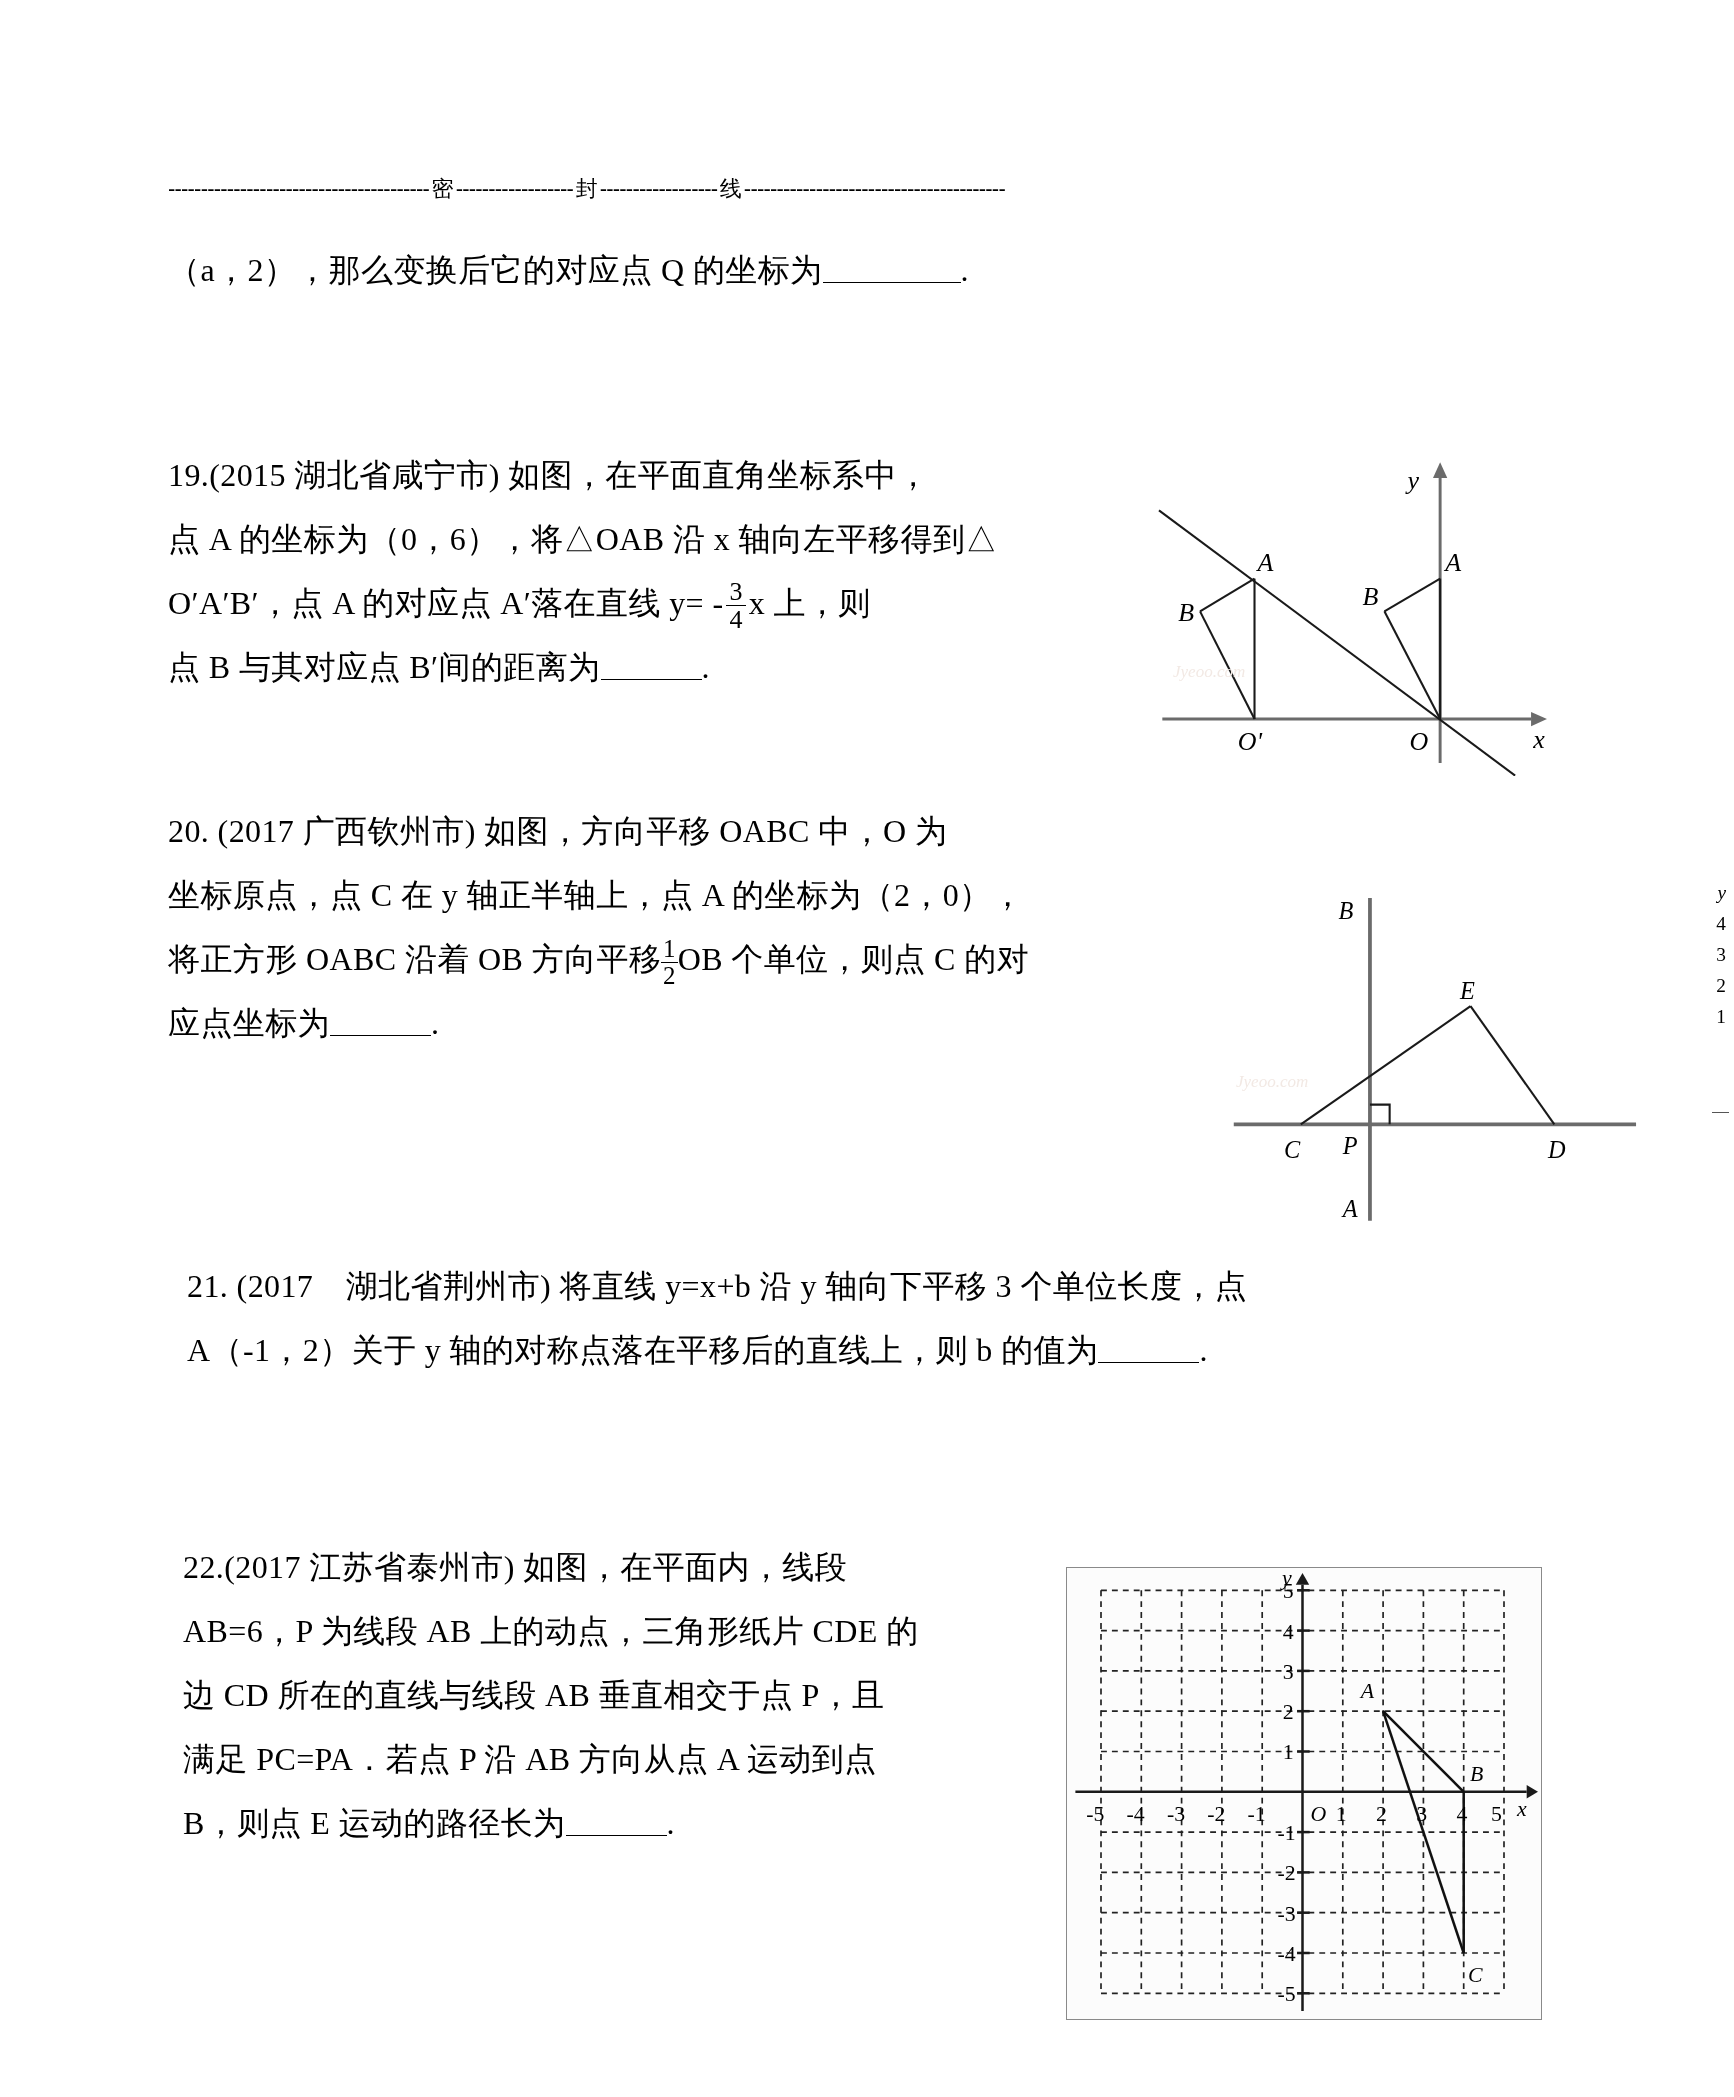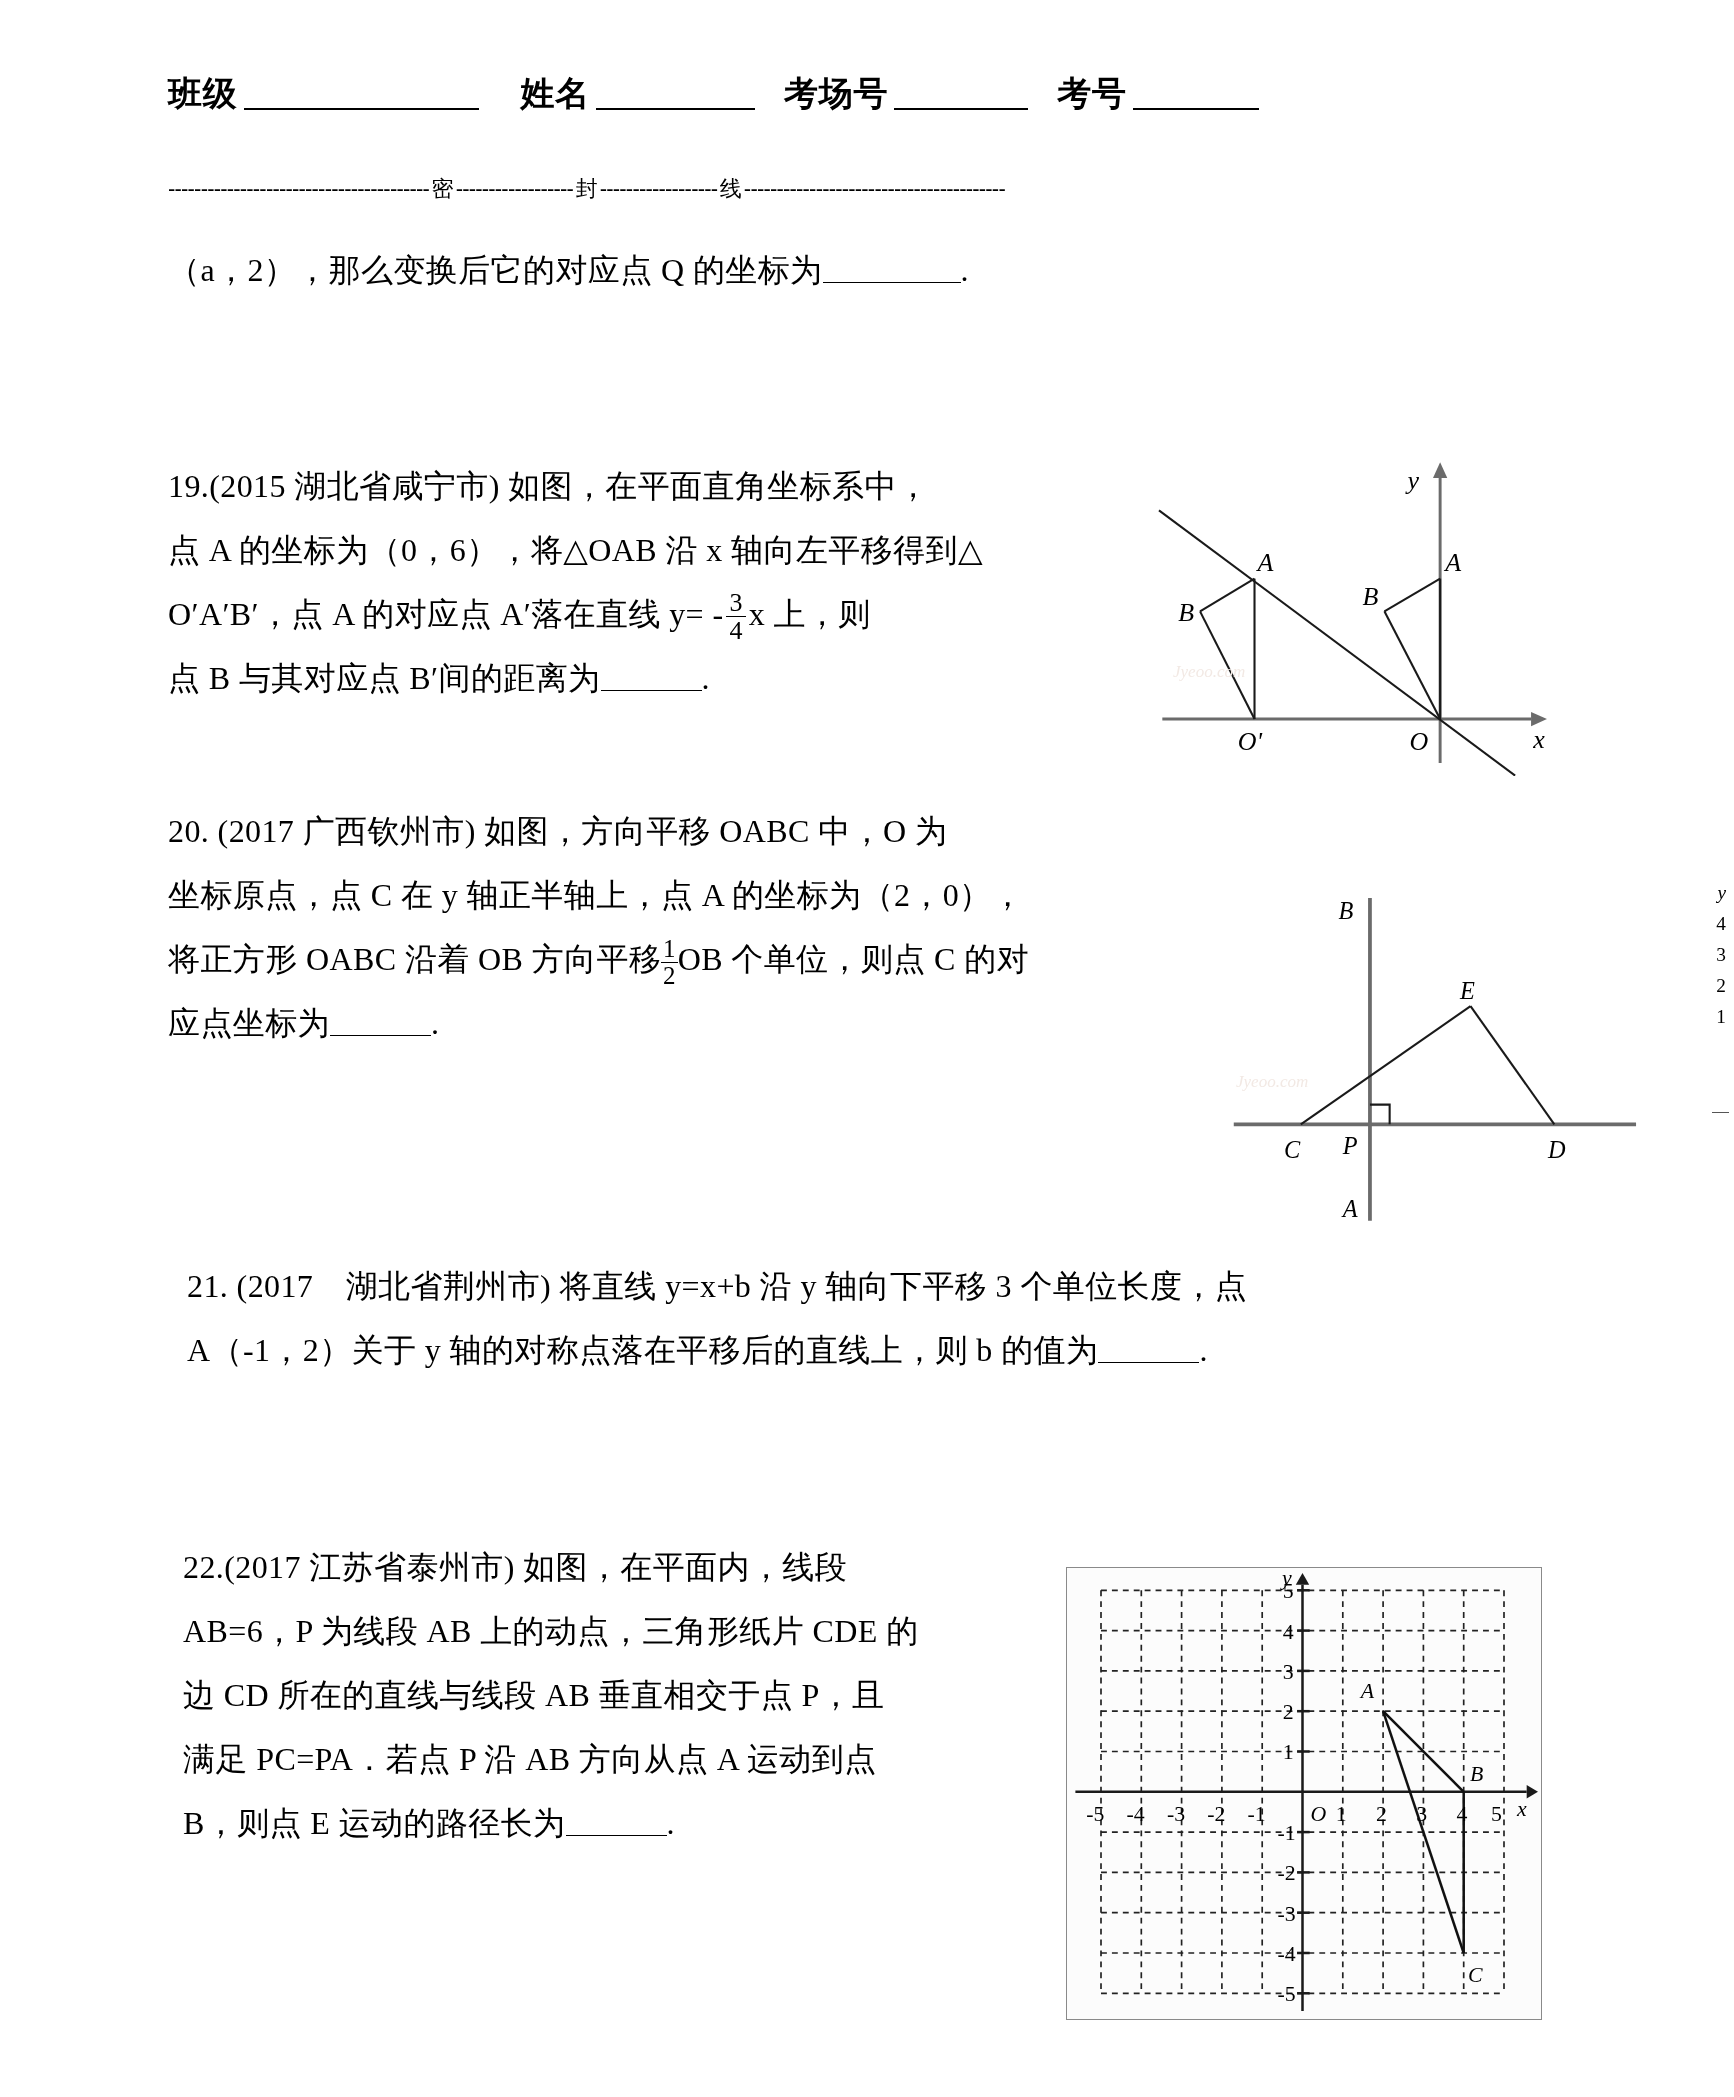--- a/index.html
+++ b/index.html
@@ -131,57 +131,36 @@
     position: absolute;
     width: 17px;
     border-top: 1.3px solid #555;
   }
 </style>
 </head>
 <body>
 
 <div class="page">
 
-  <div class="exam-header">
-    <span class="hdr-field">
-      <span class="hdr-label">班级</span>
-      <span class="hdr-rule rule-w1"></span>
-    </span>
-    <span class="gap-a"></span>
-    <span class="hdr-field">
-      <span class="hdr-label">姓名</span>
-      <span class="hdr-rule rule-w2"></span>
-    </span>
-    <span class="gap-b"></span>
-    <span class="hdr-field">
-      <span class="hdr-label">考场号</span>
-      <span class="hdr-rule rule-w3"></span>
-    </span>
-    <span class="gap-c"></span>
-    <span class="hdr-field">
-      <span class="hdr-label">考号</span>
-      <span class="hdr-rule rule-w4"></span>
-    </span>
-  </div>
 
   <div class="seal-line">
     <span class="dashes">----------------------------------------</span>
     <span class="seal-char">密</span>
     <span class="dashes">------------------</span>
     <span class="seal-char">封</span>
     <span class="dashes">------------------</span>
     <span class="seal-char">线</span>
     <span class="dashes">----------------------------------------</span>
   </div>
 
   <div class="qtext" style="left:168px; top:238px; width:1175px;">
     <span>（a，2），那么变换后它的对应点 Q 的坐标为</span><span class="blank-l"></span><span>.</span>
   </div>
 
-  <div class="qtext" style="left:168px; top:454px; width:961px;">
+  <div class="qtext" style="left:168px; top:443px; width:961px;font-family:Liberation Serif, serif;">
     <span>19.</span><span>(2015 湖北省咸宁市)</span>
     <span>如图，在平面直角坐标系中，</span><br>
     <span>点 A 的坐标为（0，6），将△OAB 沿 x 轴向左平移得到△</span><br>
     <span>O′A′B′，点 A 的对应点 A′落在直线 y= -</span><span class="frac"><span class="num">3</span><span class="den">4</span></span><span>x 上，则</span><br>
     <span>点 B 与其对应点 B′间的距离为</span><span class="blank-m"></span><span>.</span>
   </div>
 
   <div class="figure" style="left:1133px; top:440px; width:419px; height:336px;">
     <svg width="419" height="336" viewBox="0 0 1000 800">
 

